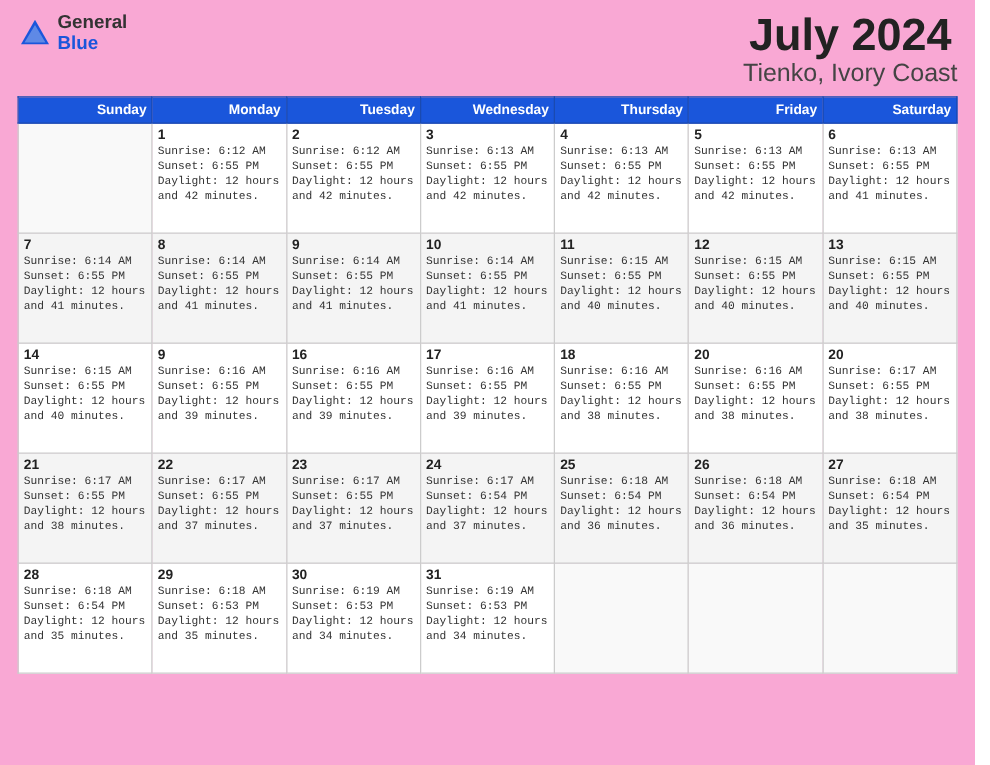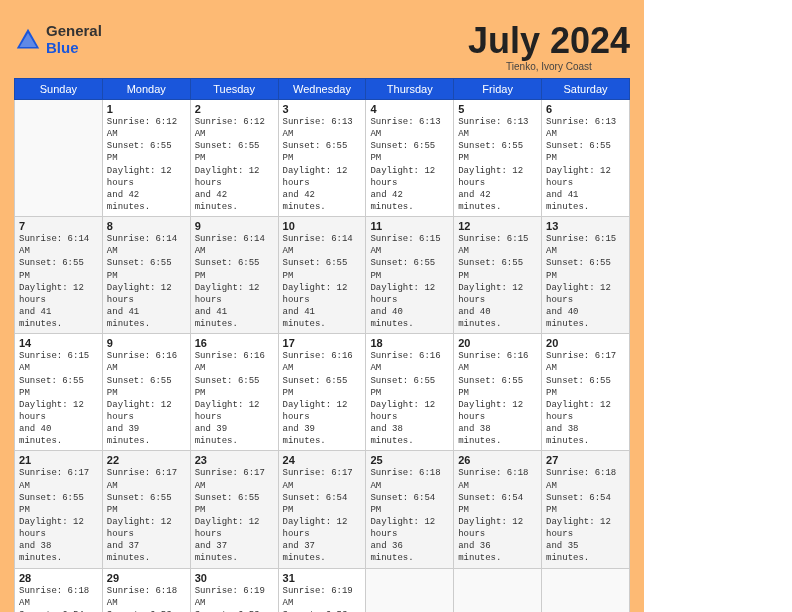--- a/index.html
+++ b/index.html
@@ -4,24 +4,24 @@
   <style>
     * { box-sizing: border-box; margin: 0; padding: 0; }
     body {
       font-family: Arial, sans-serif;
       background: #fff;
       width: 792px;
       height: 612px;
       overflow: hidden;
     }
     .page {
-      width: 644px;
+      width: 780px;
       height: 612px;
-      background: #fdba74;
-      padding: 23px 14px 10px 14px;
+      background: #f9a8d4;
+      padding: 10px 14px 10px 14px;
     }
     .header {
       display: flex;
       justify-content: space-between;
       align-items: flex-start;
       margin-bottom: 6px;
     }
     .logo {
       display: flex;
       align-items: center;
@@ -49,36 +49,36 @@
     .title-block {
       text-align: center;
     }
     .title-month {
       font-size: 36px;
       font-weight: bold;
       color: #222;
       line-height: 1;
     }
     .title-location {
-      font-size: 10px;
+      font-size: 20px;
       color: #444;
       margin-top: 2px;
     }
     .calendar {
       width: 100%;
       border-collapse: collapse;
       border: 1px solid #bbb;
     }
     .calendar th {
       background: #1a56db;
       color: #fff;
       font-size: 11px;
-      font-weight: normal;
+      font-weight: bold;
       padding: 4px 4px;
-      text-align: center;
+      text-align: right;
       border: 1px solid #1a4ab0;
     }
     .calendar td {
       vertical-align: top;
       border: 1px solid #ccc;
       padding: 3px 4px;
       width: calc(100% / 7);
       min-height: 72px;
       height: 88px;
       background: #fff;

